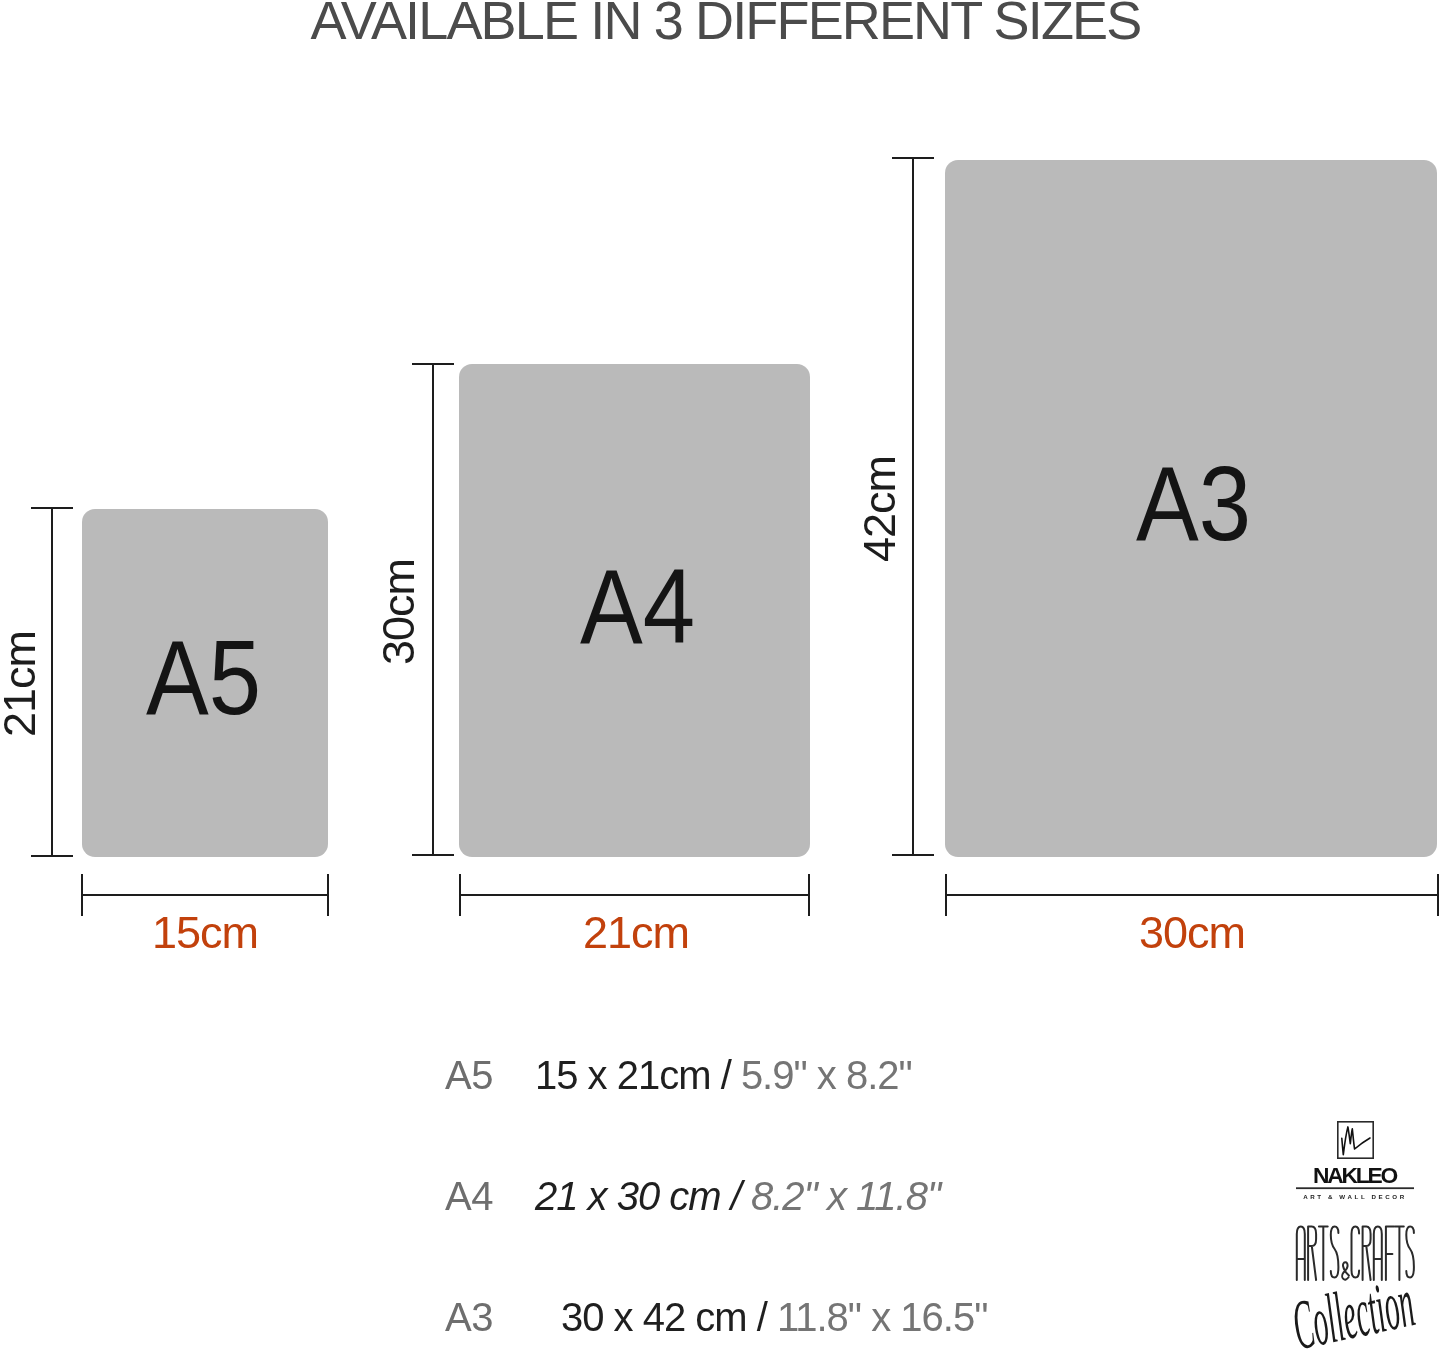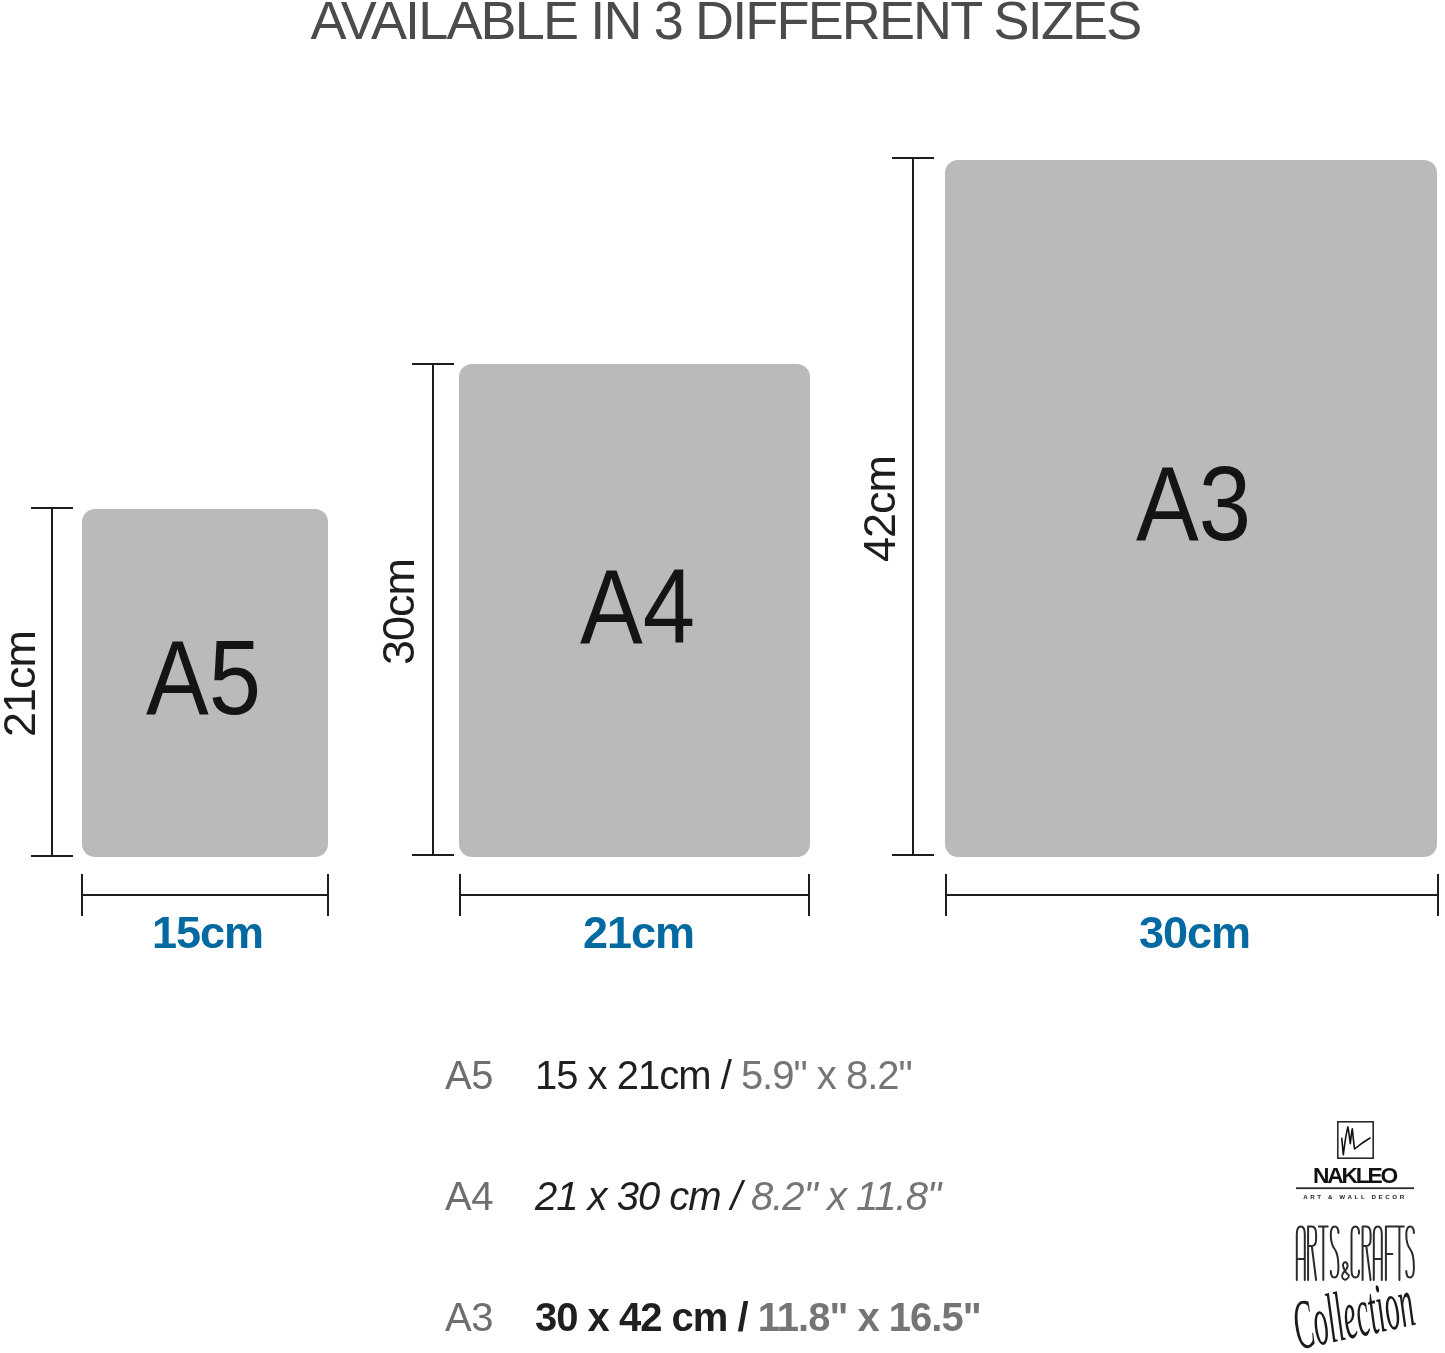--- a/index.html
+++ b/index.html
@@ -5,21 +5,21 @@
   html,body{margin:0;padding:0;background:#fff;}
   body{width:1445px;height:1353px;position:relative;overflow:hidden;will-change:transform;
        font-family:"Liberation Sans", sans-serif;}
   .abs{position:absolute;}
   .rect{position:absolute;background:#bababa;border-radius:13px;}
   .biglabel{position:absolute;color:#141414;font-size:106px;letter-spacing:0;white-space:nowrap;transform:scaleX(0.888);transform-origin:0 0;}
   .vline{position:absolute;width:2px;background:#1d1d1d;}
   .hline{position:absolute;height:2px;background:#1d1d1d;}
   .htick{position:absolute;width:42px;height:2px;background:#1d1d1d;}
   .vtick{position:absolute;width:2px;height:42px;background:#1d1d1d;}
-  .dimlab{position:absolute;color:#0369a1;font-size:45px;letter-spacing:-1px;white-space:nowrap;font-weight:bold;}
+  .dimlab{position:absolute;color:#c2410c;font-size:45px;letter-spacing:-1px;white-space:nowrap;}
   .vdimlab{position:absolute;color:#1d1d1d;font-size:45px;letter-spacing:-1px;white-space:nowrap;
            transform:rotate(-90deg);transform-origin:center center;}
   .rowlab{position:absolute;color:#6e6e6e;font-size:40px;letter-spacing:-0.5px;}
   .rowtxt{position:absolute;color:#1f1f1f;font-size:40px;letter-spacing:-1.0px;white-space:nowrap;}
   .rowtxt .in{color:#757575;}
 </style>
 </head>
 <body>
 
 <div class="abs" id="title" style="left:6px;right:0;top:-11px;text-align:center;color:#4b4b4b;font-size:54px;letter-spacing:-1.85px;">AVAILABLE IN 3 DIFFERENT SIZES</div>
@@ -84,21 +84,21 @@
 
 <div class="dimlab" id="h30" style="left:1139px;top:906.5px;">30cm</div>
 
 <div class="rowlab" id="r1lab" style="left:445px;top:1053px;">A5</div>
 <div class="rowtxt" id="r1txt" style="left:535px;top:1053px;">15 x 21cm / <span class="in">5.9" x 8.2"</span></div>
 
 <div class="rowlab" id="r2lab" style="left:445px;top:1174px;">A4</div>
 <div class="rowtxt" id="r2txt" style="left:535px;top:1174px;font-style:italic;">21 x 30 cm / <span class="in">8.2" x 11.8"</span></div>
 
 <div class="rowlab" id="r3lab" style="left:445px;top:1295px;">A3</div>
-<div class="rowtxt" id="r3txt" style="left:535px;top:1295px;font-weight:bold;">30 x 42 cm / <span class="in">11.8" x 16.5"</span></div>
+<div class="rowtxt" id="r3txt" style="left:561px;top:1295px;">30 x 42 cm / <span class="in">11.8" x 16.5"</span></div>
 
 <svg class="abs" id="logo" style="left:1280px;top:1105px;" width="165" height="248" viewBox="0 0 165 248">
 
   <rect x="57.8" y="16.8" width="35.4" height="36.4" fill="none" stroke="#2a2a2a" stroke-width="1.6"></rect>
 
   <path d="M61.8,33.2 C62.2,38 62.8,45 63.3,49.6 C64.5,40 66.5,27 67.9,21.9 C68.8,27 69.6,33.5 70.3,38.6 C70.9,33.5 71.5,27.5 72.3,23.9 C73.0,30 73.8,39.5 74.6,44.0 C77.5,41.5 84.0,36.5 90.0,33.0" fill="none" stroke="#111" stroke-width="1.6" stroke-linecap="round" stroke-linejoin="round"></path>
 
   <text x="74.5" y="78.3" text-anchor="middle" font-family="Liberation Sans, sans-serif" font-weight="bold" font-size="22.8" letter-spacing="-2.2" fill="#111">NAKLEO</text>
 
   <rect x="16" y="82.3" width="118" height="1.8" fill="#2b2b2b"></rect>

